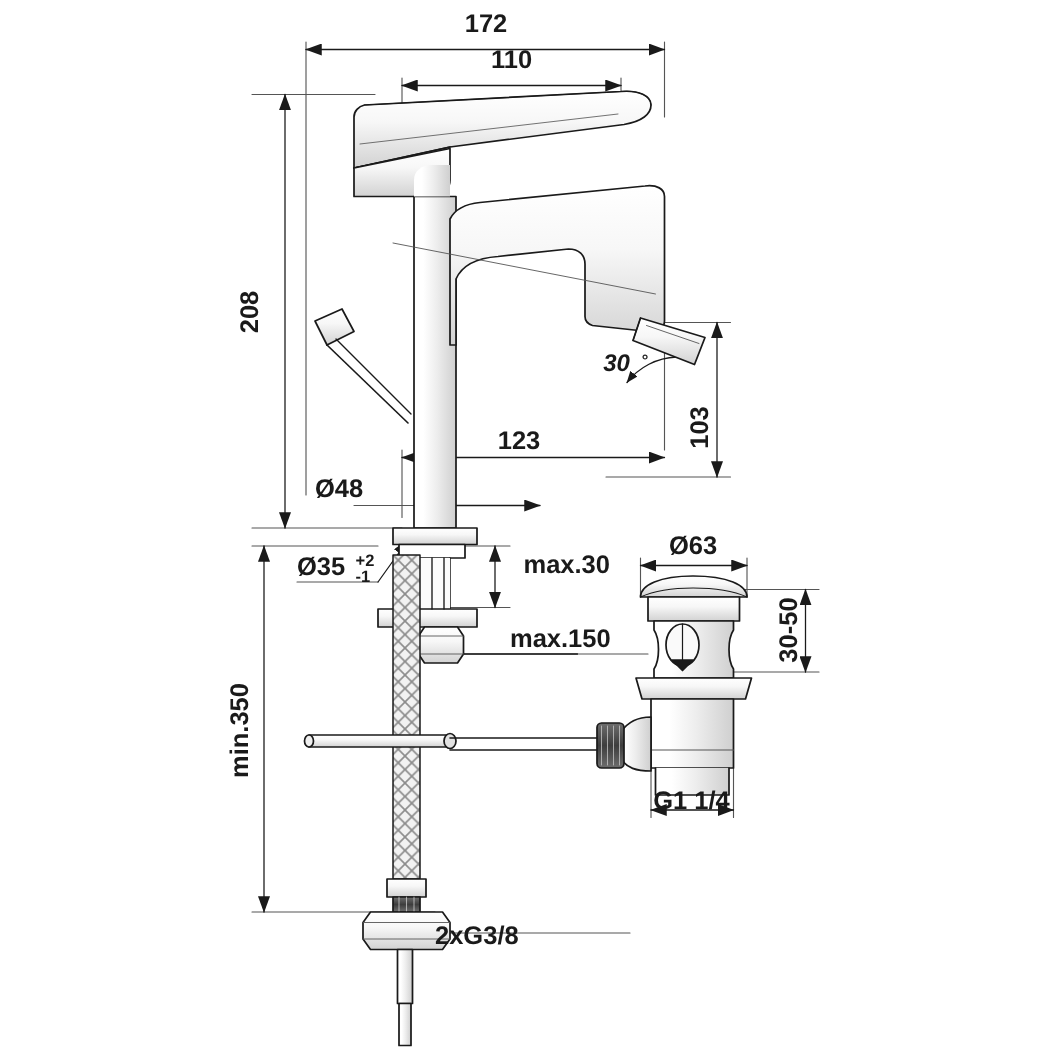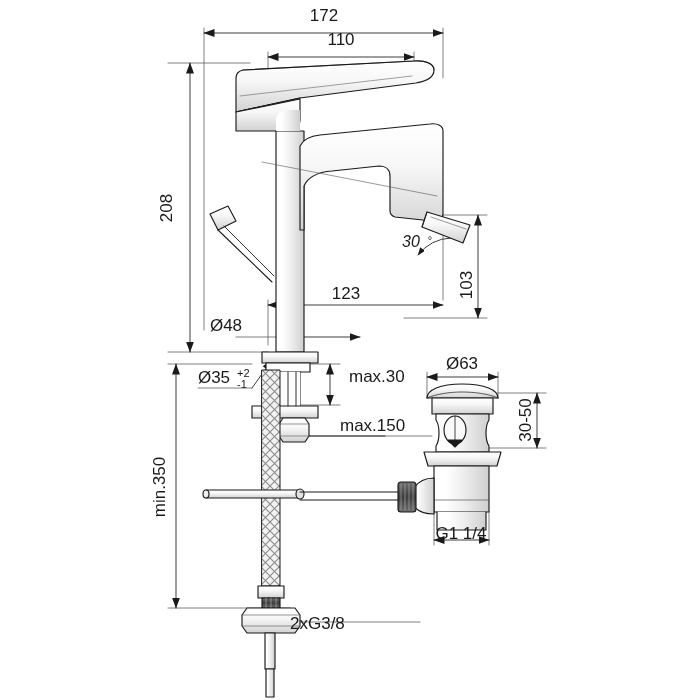--- a/index.html
+++ b/index.html
@@ -1,19 +1,19 @@
 <!DOCTYPE html>
 <html><head>
 <meta charset="utf-8">
 <title>Technical Drawing</title>
 <style>
   html,body{margin:0;padding:0;background:#ffffff;}
   body{width:700px;height:700px;overflow:hidden;
        font-family:"Liberation Sans","DejaVu Sans",sans-serif;}
-  #sheet{position:relative;width:700px;height:700px;background:#fff;}
+  #sheet{position:relative;width:700px;height:700px;background:#fff;font-weight:bold;}
   #sheet svg{display:block;}
   .dimtxt{font-family:"Liberation Sans","DejaVu Sans",sans-serif;
           font-size:17px;fill:#1a1a1a;}
   .dimtxt-sm{font-family:"Liberation Sans","DejaVu Sans",sans-serif;
           font-size:11px;fill:#1a1a1a;}
   .deg{font-family:"Liberation Sans","DejaVu Sans",sans-serif;
           font-size:16px;fill:#1a1a1a;font-style:italic;}
 </style>
 </head>
 <body>

